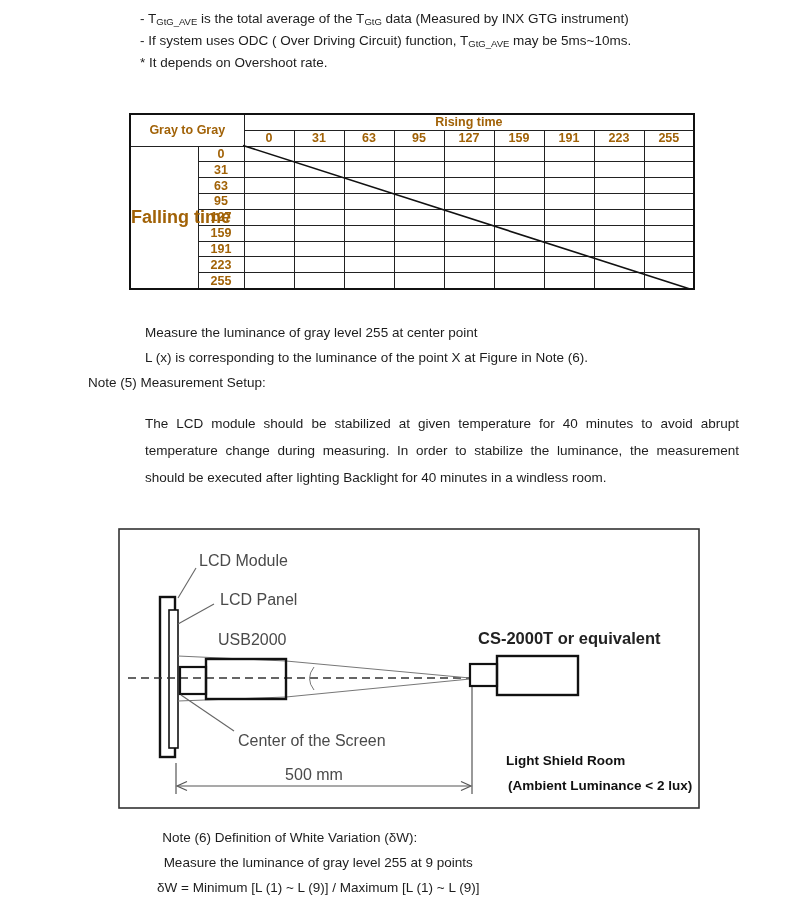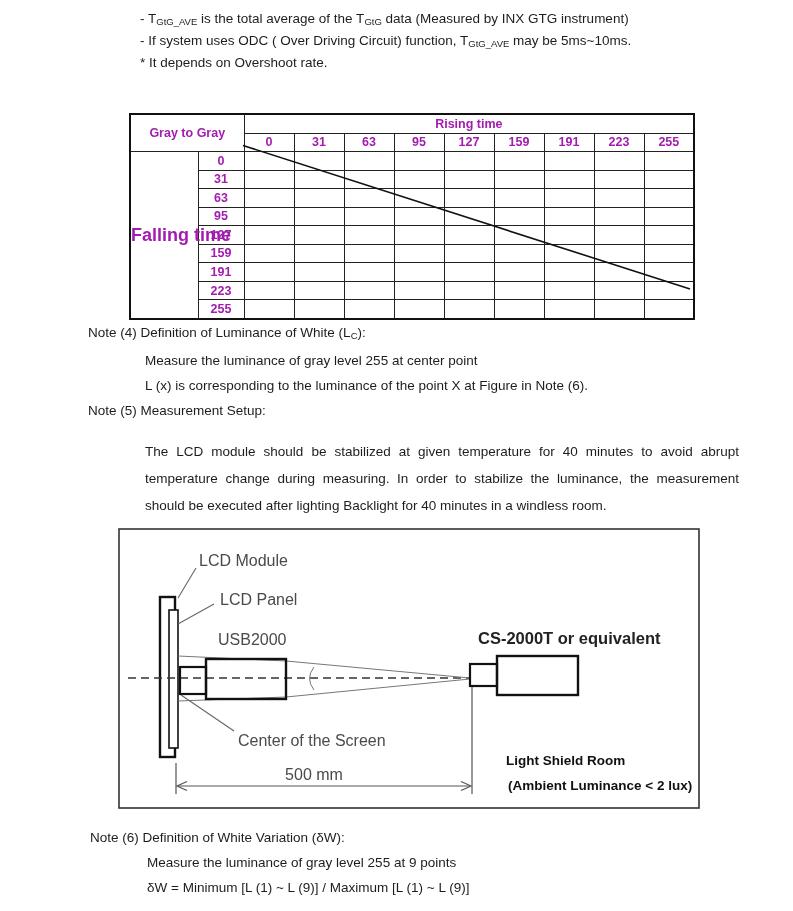--- a/index.html
+++ b/index.html
@@ -3,23 +3,23 @@
 <meta charset="utf-8">
 <style>
   html,body{margin:0;padding:0;background:#fff;}
   .page{position:relative;width:793px;height:911px;background:#fff;overflow:hidden;
         font-family:"Liberation Sans",sans-serif;color:#1d1d1d;}
   .intro{position:absolute;left:140px;top:9px;font-size:13.5px;line-height:19px;white-space:nowrap;}
   .ss{font-size:9.5px;vertical-align:-2px;}
   .notes{position:absolute;left:88px;top:320px;width:658px;font-size:13.5px;line-height:25px;}
   .ind{margin-left:57px;}
   .para{margin:15px 0 0 57px;width:594px;text-align:justify;line-height:27px;}
-  .note6{position:absolute;left:90px;top:825px;font-size:13.5px;line-height:25px;}
-  table.gtg{position:absolute;left:129px;top:113px;width:564px;height:207px;border-collapse:collapse;
-            table-layout:fixed;font-size:12.5px;font-weight:bold;color:#a21caf;border:2.5px solid #111;}
+  .note6{position:absolute;left:100px;top:825px;font-size:13.5px;line-height:25px;text-align:center;}
+  table.gtg{position:absolute;left:129px;top:113px;width:564px;height:177px;border-collapse:collapse;
+            table-layout:fixed;font-size:12.5px;font-weight:bold;color:#a16207;border:2.5px solid #111;}
   table.gtg td{border:1.8px solid #222;text-align:center;padding:0;vertical-align:middle;}
   td.fall{font-size:18px;white-space:nowrap;}
   .tbl-overlay{position:absolute;left:129px;top:113px;pointer-events:none;}
   .diagram{position:absolute;left:118px;top:528px;}
   .diagram text{font-family:"Liberation Sans",sans-serif;}
 </style>
 </head>
 <body>
 
 <div class="page">
@@ -162,21 +162,20 @@
           <td></td>
         </tr>
   </tbody>
     </table>
 
   <svg class="tbl-overlay" width="564" height="178">
     <line x1="114" y1="32.5" x2="561" y2="176" stroke="#111" stroke-width="1.6"></line>
   </svg>
 
   <div class="notes">
-    <div><span>Note (4) Definition of Luminance of White (L</span><span class="ss">C</span><span>):</span></div>
     <div class="ind">Measure the luminance of gray level 255 at center point</div>
     <div class="ind">L (x) is corresponding to the luminance of the point X at Figure in Note (6).</div>
     <div>Note (5) Measurement Setup:</div>
     <div class="para">The LCD module should be stabilized at given temperature for 40 minutes to avoid abrupt temperature change during measuring. In order to stabilize the luminance, the measurement should be executed after lighting Backlight for 40 minutes in a windless room.</div>
   </div>
 
   <svg class="diagram" width="582" height="281" viewBox="0 0 582 281">
     <rect x="1" y="1" width="580" height="279" fill="#fff" stroke="#333" stroke-width="1.6"></rect>
 
     <rect x="42" y="69" width="15" height="160" fill="#fff" stroke="#111" stroke-width="2.4"></rect>

